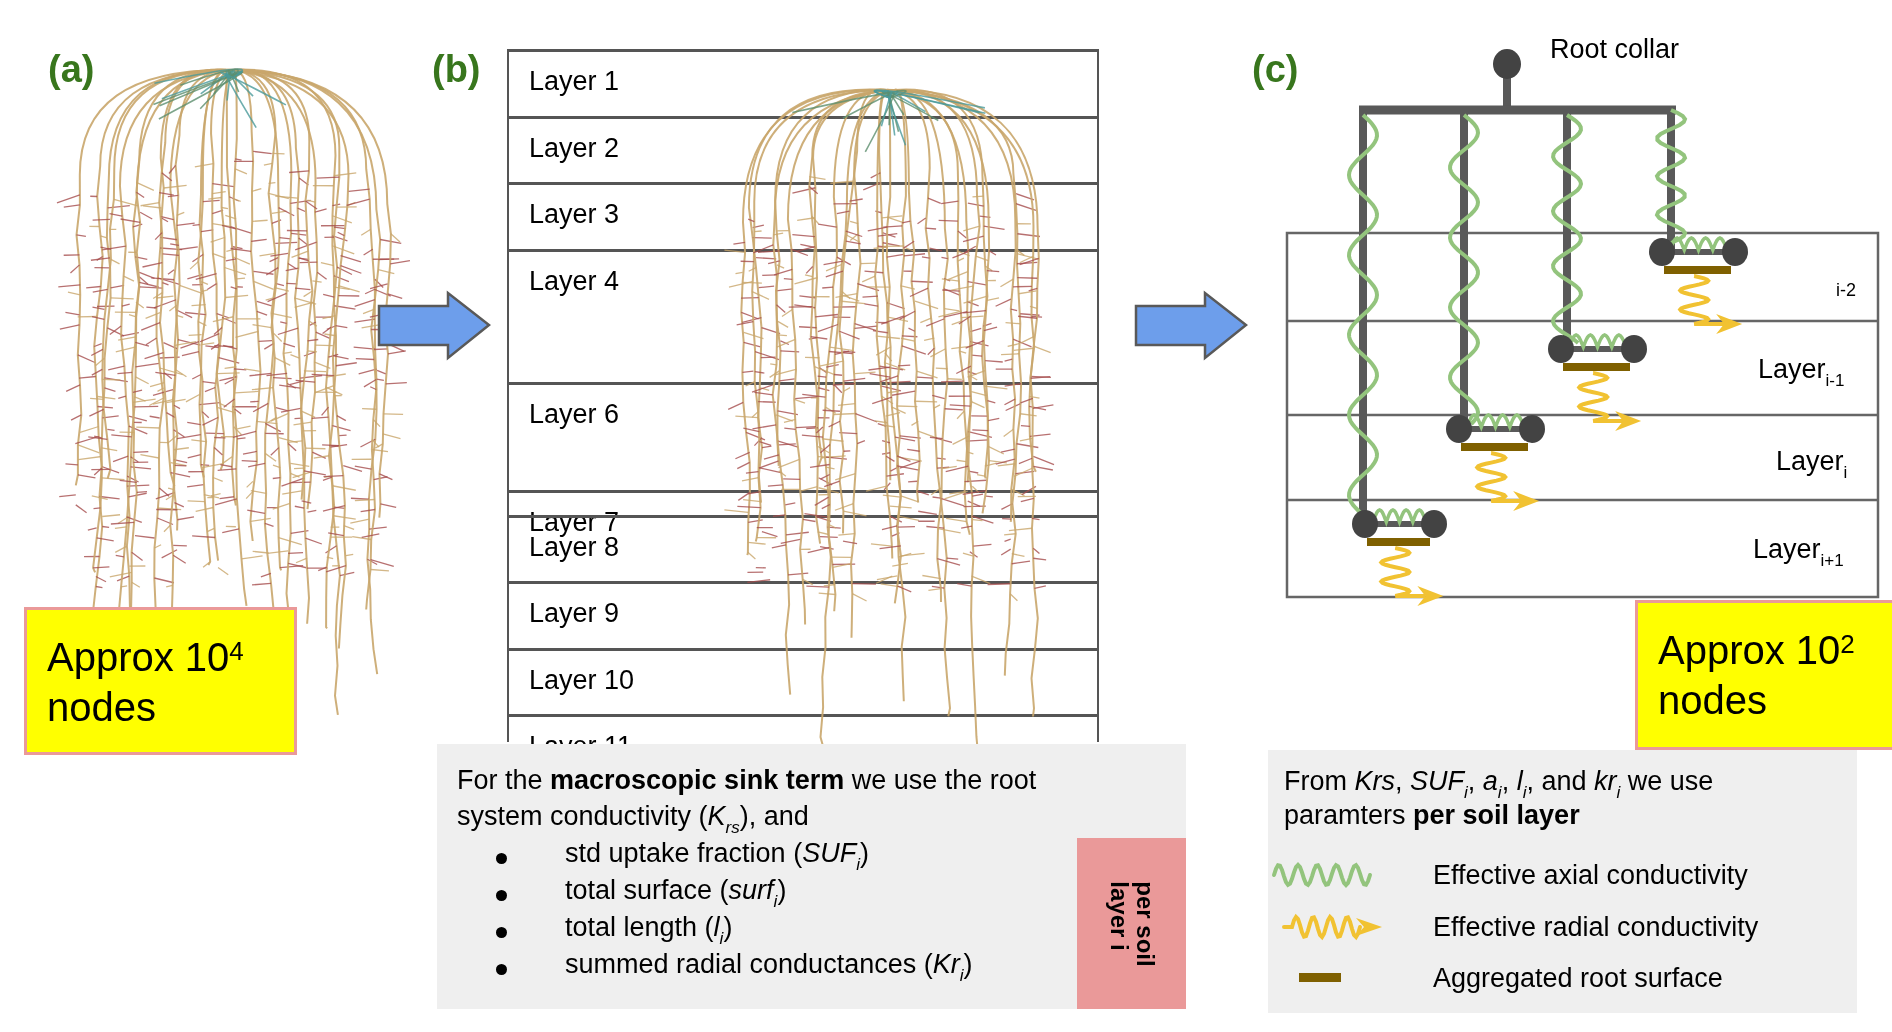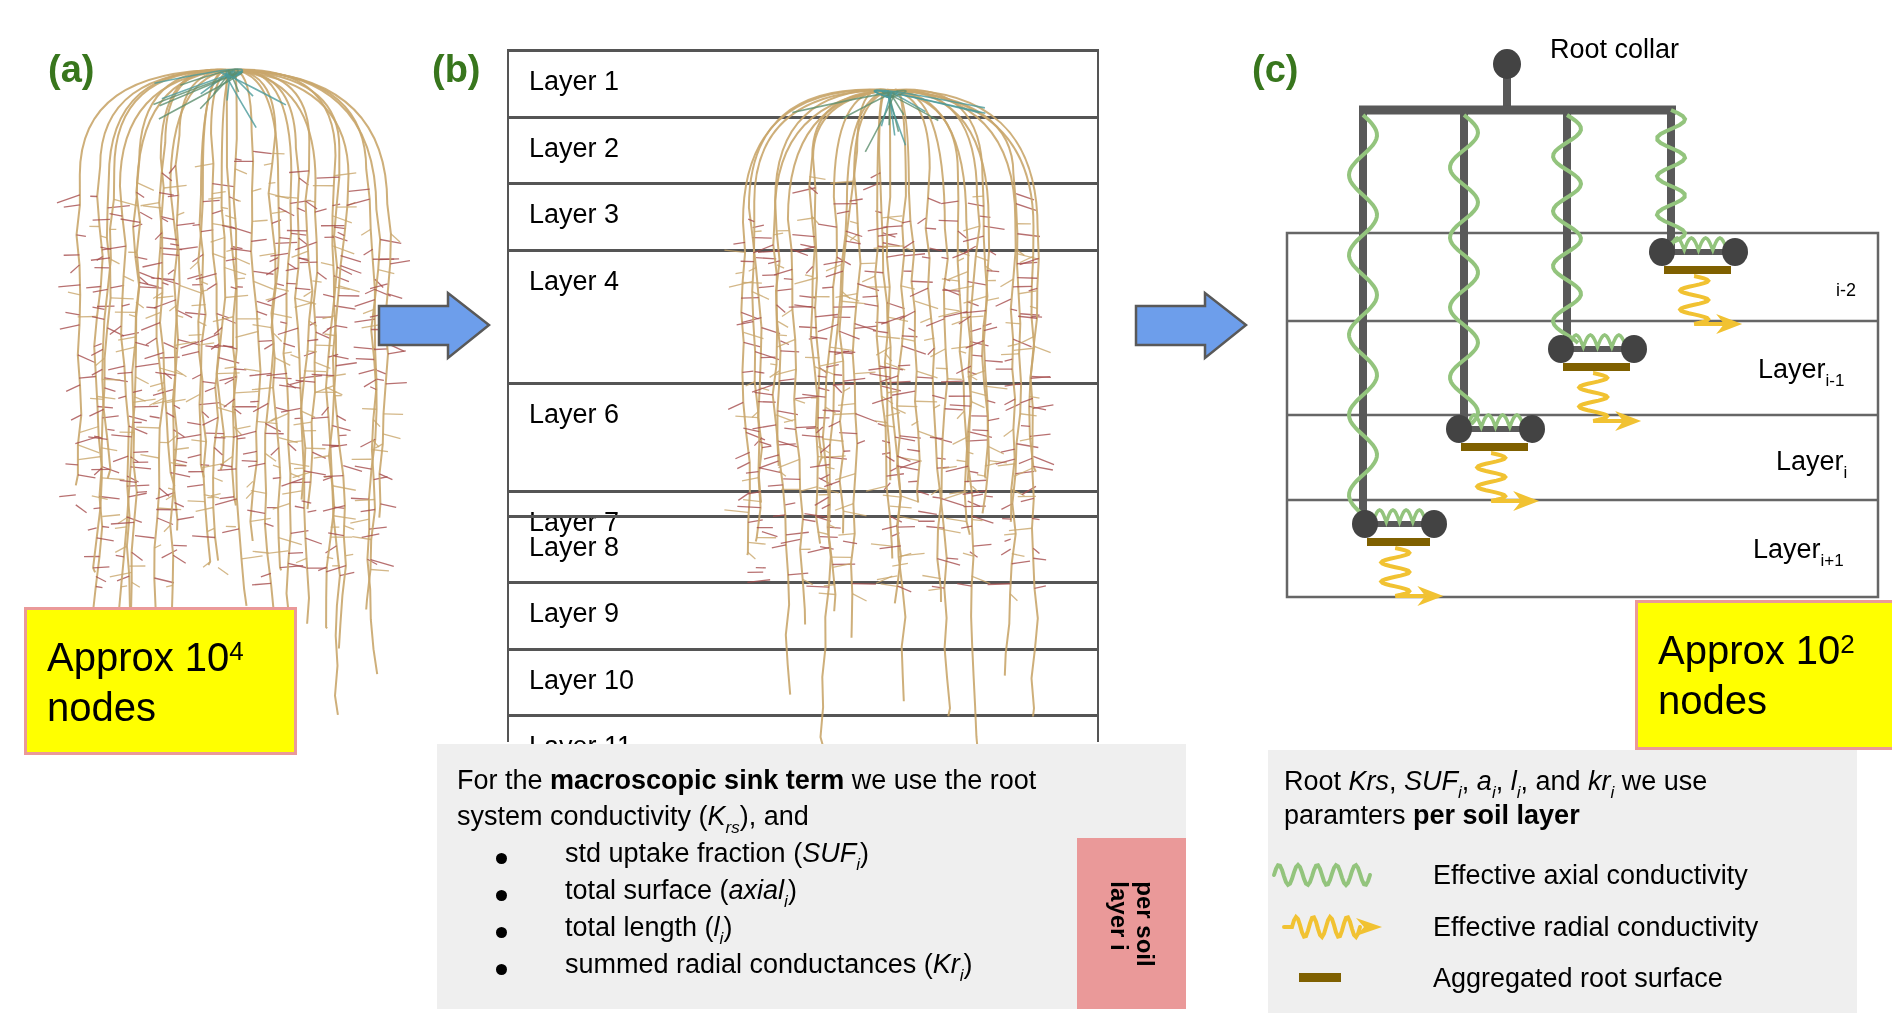--- a/index.html
+++ b/index.html
@@ -1260,21 +1260,21 @@
     <span>system conductivity (</span><i>K</i><sub>rs</sub><span>), and</span>
   </div>
 
   <div class="bullet" style="left:59px;top:109px;"></div>
   <div class="txt" style="left:128px;top:96px;">
     <span>std uptake fraction (</span><i>SUF</i><sub>i</sub><span>)</span>
   </div>
 
   <div class="bullet" style="left:59px;top:146px;"></div>
   <div class="txt" style="left:128px;top:133px;">
-    <span>total surface (</span><i>axial</i><sub>i</sub><span>)</span>
+    <span>total surface (</span><i>surf</i><sub>i</sub><span>)</span>
   </div>
 
   <div class="bullet" style="left:59px;top:183px;"></div>
   <div class="txt" style="left:128px;top:170px;">
     <span>total length (</span><i>l</i><sub>i</sub><span>)</span>
   </div>
 
   <div class="bullet" style="left:59px;top:220px;"></div>
   <div class="txt" style="left:128px;top:207px;">
     <span>summed radial conductances (</span><i>Kr</i><sub>i</sub><span>)</span>
@@ -1363,21 +1363,21 @@
 <div class="layer-c-label" style="left:1776px;top:446px;"><span>Layer</span><sub>i</sub></div>
 <div class="layer-c-label" style="left:1753px;top:534px;"><span>Layer</span><sub>i+1</sub></div>
 
 <div class="yellow-box" style="left:1587px;top:600px;width:270px;height:150px;margin-left:48px;">
   <div><span>Approx 10</span><sup>2</sup></div>
   <div>nodes</div>
 </div>
 
 <div class="gray-box" style="left:1268px;top:750px;width:589px;height:263px;">
   <div class="txt" style="left:16px;top:18px;">
-    <span>Root </span><i>Krs</i>, <i>SUF</i><sub>i</sub>, <i>a</i><sub>i</sub>, <i>l</i><sub>i</sub>,<span> and </span><i>kr</i><sub>i</sub><span> we use</span>
+    <span>From </span><i>Krs</i>, <i>SUF</i><sub>i</sub>, <i>a</i><sub>i</sub>, <i>l</i><sub>i</sub>,<span> and </span><i>kr</i><sub>i</sub><span> we use</span>
   </div>
   <div class="txt" style="left:16px;top:52px;">
     <span>paramters </span><b>per soil layer</b>
   </div>
 
   <svg class="abs" style="left:2px;top:108px;" width="110" height="34">
     <path id="leg-wave-g" fill="none" stroke="#93c47d" stroke-width="4" stroke-linecap="round" d="M4,17 L4,17.0 L6,10.9 L8,7.3 L10,7.8 L12,12.0 L14,18.3 L16,24.1 L18,26.9 L20,25.7 L22,20.8 L24,14.4 L26,9.1 L28,7.0 L30,9.1 L32,14.4 L34,20.8 L36,25.7 L38,26.9 L40,24.1 L42,18.3 L44,12.0 L46,7.8 L48,7.3 L50,10.9 L52,17.0 L54,23.1 L56,26.7 L58,26.2 L60,22.0 L62,15.7 L64,9.9 L66,7.1 L68,8.3 L70,13.2 L72,19.6 L74,24.9 L76,27.0 L78,24.9 L80,19.6 L82,13.2 L84,8.3 L86,7.1 L88,9.9 L90,15.7 L92,22.0 L94,26.2 L96,26.7 L98,23.1 L100,17.0"></path>
   </svg>
   <div class="legend-label" style="left:165px;top:110px;">Effective axial conductivity</div>
 

